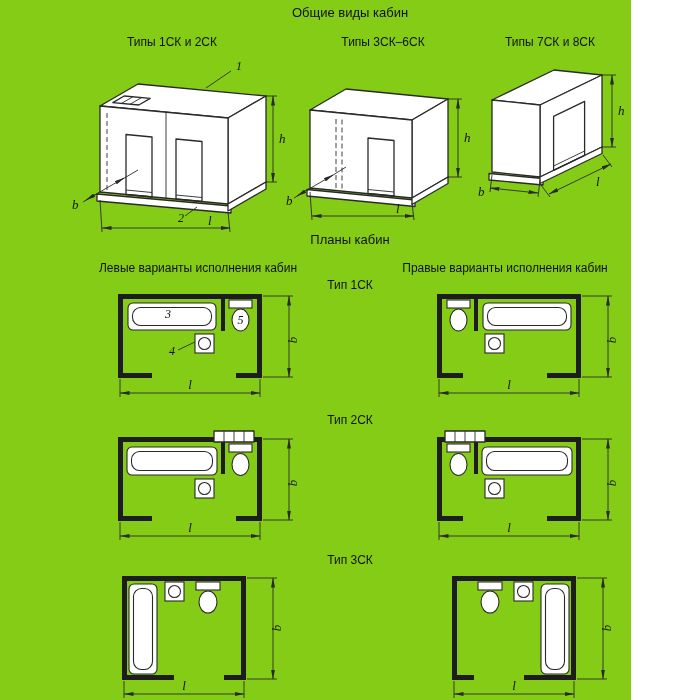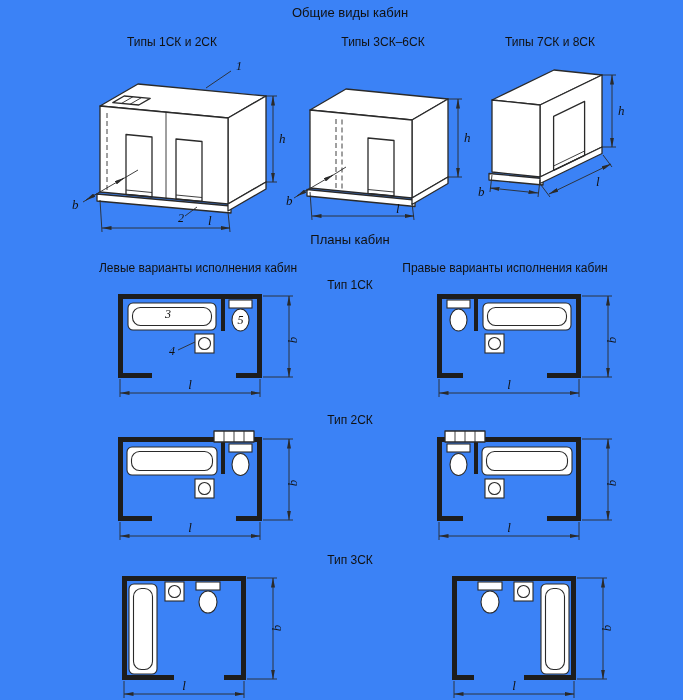--- a/index.html
+++ b/index.html
@@ -1,16 +1,16 @@
 <!DOCTYPE html>
 <html><head>
 <meta charset="utf-8">
 <style>
   html,body{margin:0;padding:0;background:#fff;}
-  #stage{position:relative;width:683px;height:700px;background:#3b82f6;overflow:hidden;}
+  #stage{position:relative;width:631px;height:700px;background:#84cc16;overflow:hidden;}
   svg{position:absolute;left:0;top:0;}
   .t{font-family:"Liberation Sans",sans-serif;fill:#111;}
   .title{font-size:13px;}
   .sub{font-size:12px;}
   .dim{font-family:"Liberation Serif",serif;font-style:italic;font-size:13px;fill:#111;}
   .co{font-family:"Liberation Serif",serif;font-style:italic;font-size:12px;fill:#111;}
   .ln{stroke:#2a2a2a;stroke-width:1.3;fill:none;stroke-linejoin:round;}
   .lnw{stroke:#2a2a2a;stroke-width:1.3;fill:#fff;stroke-linejoin:round;}
   .thin{stroke:#2a2a2a;stroke-width:0.9;fill:none;}
   .fix{stroke:#2a2a2a;stroke-width:1.1;fill:#fff;}

